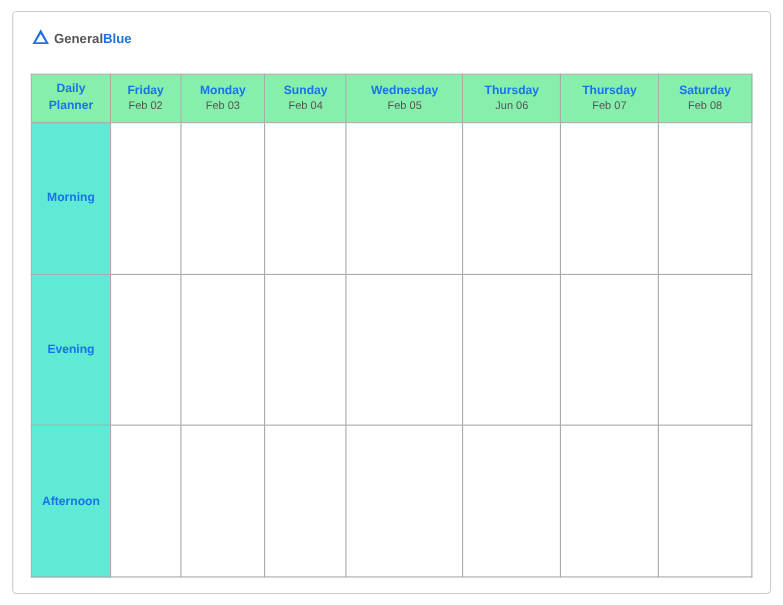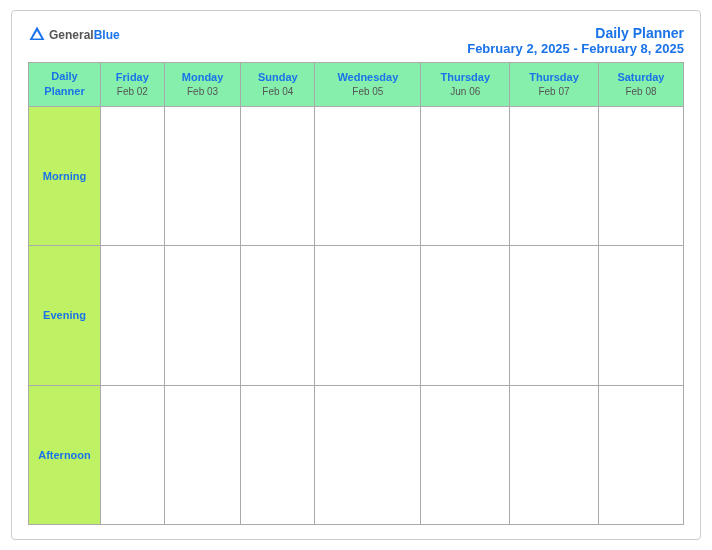--- a/index.html
+++ b/index.html
@@ -18,22 +18,22 @@
       background: #fff;
       border: 1px solid #ccc;
       border-radius: 4px;
       padding: 14px 16px 14px 16px;
       display: flex;
       flex-direction: column;
     }
     .header {
       display: flex;
       justify-content: space-between;
-      align-items: flex-start;
-      margin-bottom: 6px;
+      align-items: flex-end;
+      margin-bottom: 24px;
     }
     .logo-area {
       display: flex;
       flex-direction: column;
       align-items: flex-start;
     }
     .logo-text {
       font-size: 13px;
       font-weight: bold;
       color: #333;
@@ -91,21 +91,21 @@
       color: #555;
       font-weight: normal;
     }
     .header-row th.first-col {
       color: #1a73e8;
       font-size: 10px;
       font-weight: bold;
       line-height: 1.4;
     }
     .time-cell {
-      background-color: #bef264;
+      background-color: #5eead4;
       color: #1a73e8;
       font-size: 11px;
       font-weight: bold;
       width: 72px;
       min-width: 72px;
       padding: 4px;
     }
     .day-cell {
       background-color: #fff;
       width: calc((100% - 72px) / 7);
@@ -122,24 +122,20 @@
   <div class="header">
     <div class="logo-area">
       <div class="logo-text">
         <svg class="logo-icon" viewBox="0 0 24 24" xmlns="http://www.w3.org/2000/svg">
           <polygon points="12,2 22,20 2,20" fill="#1a73e8"></polygon>
           <polygon points="12,8 18,18 6,18" fill="#fff"></polygon>
         </svg>
         <span><span class="logo-general">General</span><span class="logo-blue">Blue</span></span>
       </div>
     </div>
-    <div class="title-area">
-      <div class="title-main">Daily Planner</div>
-      <div class="title-date">February 2, 2025 - February 8, 2025</div>
-    </div>
   </div>
 
   <table class="calendar-table">
     <thead>
       <tr class="header-row">
         <th class="first-col">
           <span class="day-name">Daily</span>
           <span class="day-name">Planner</span>
         </th>
         <th>

